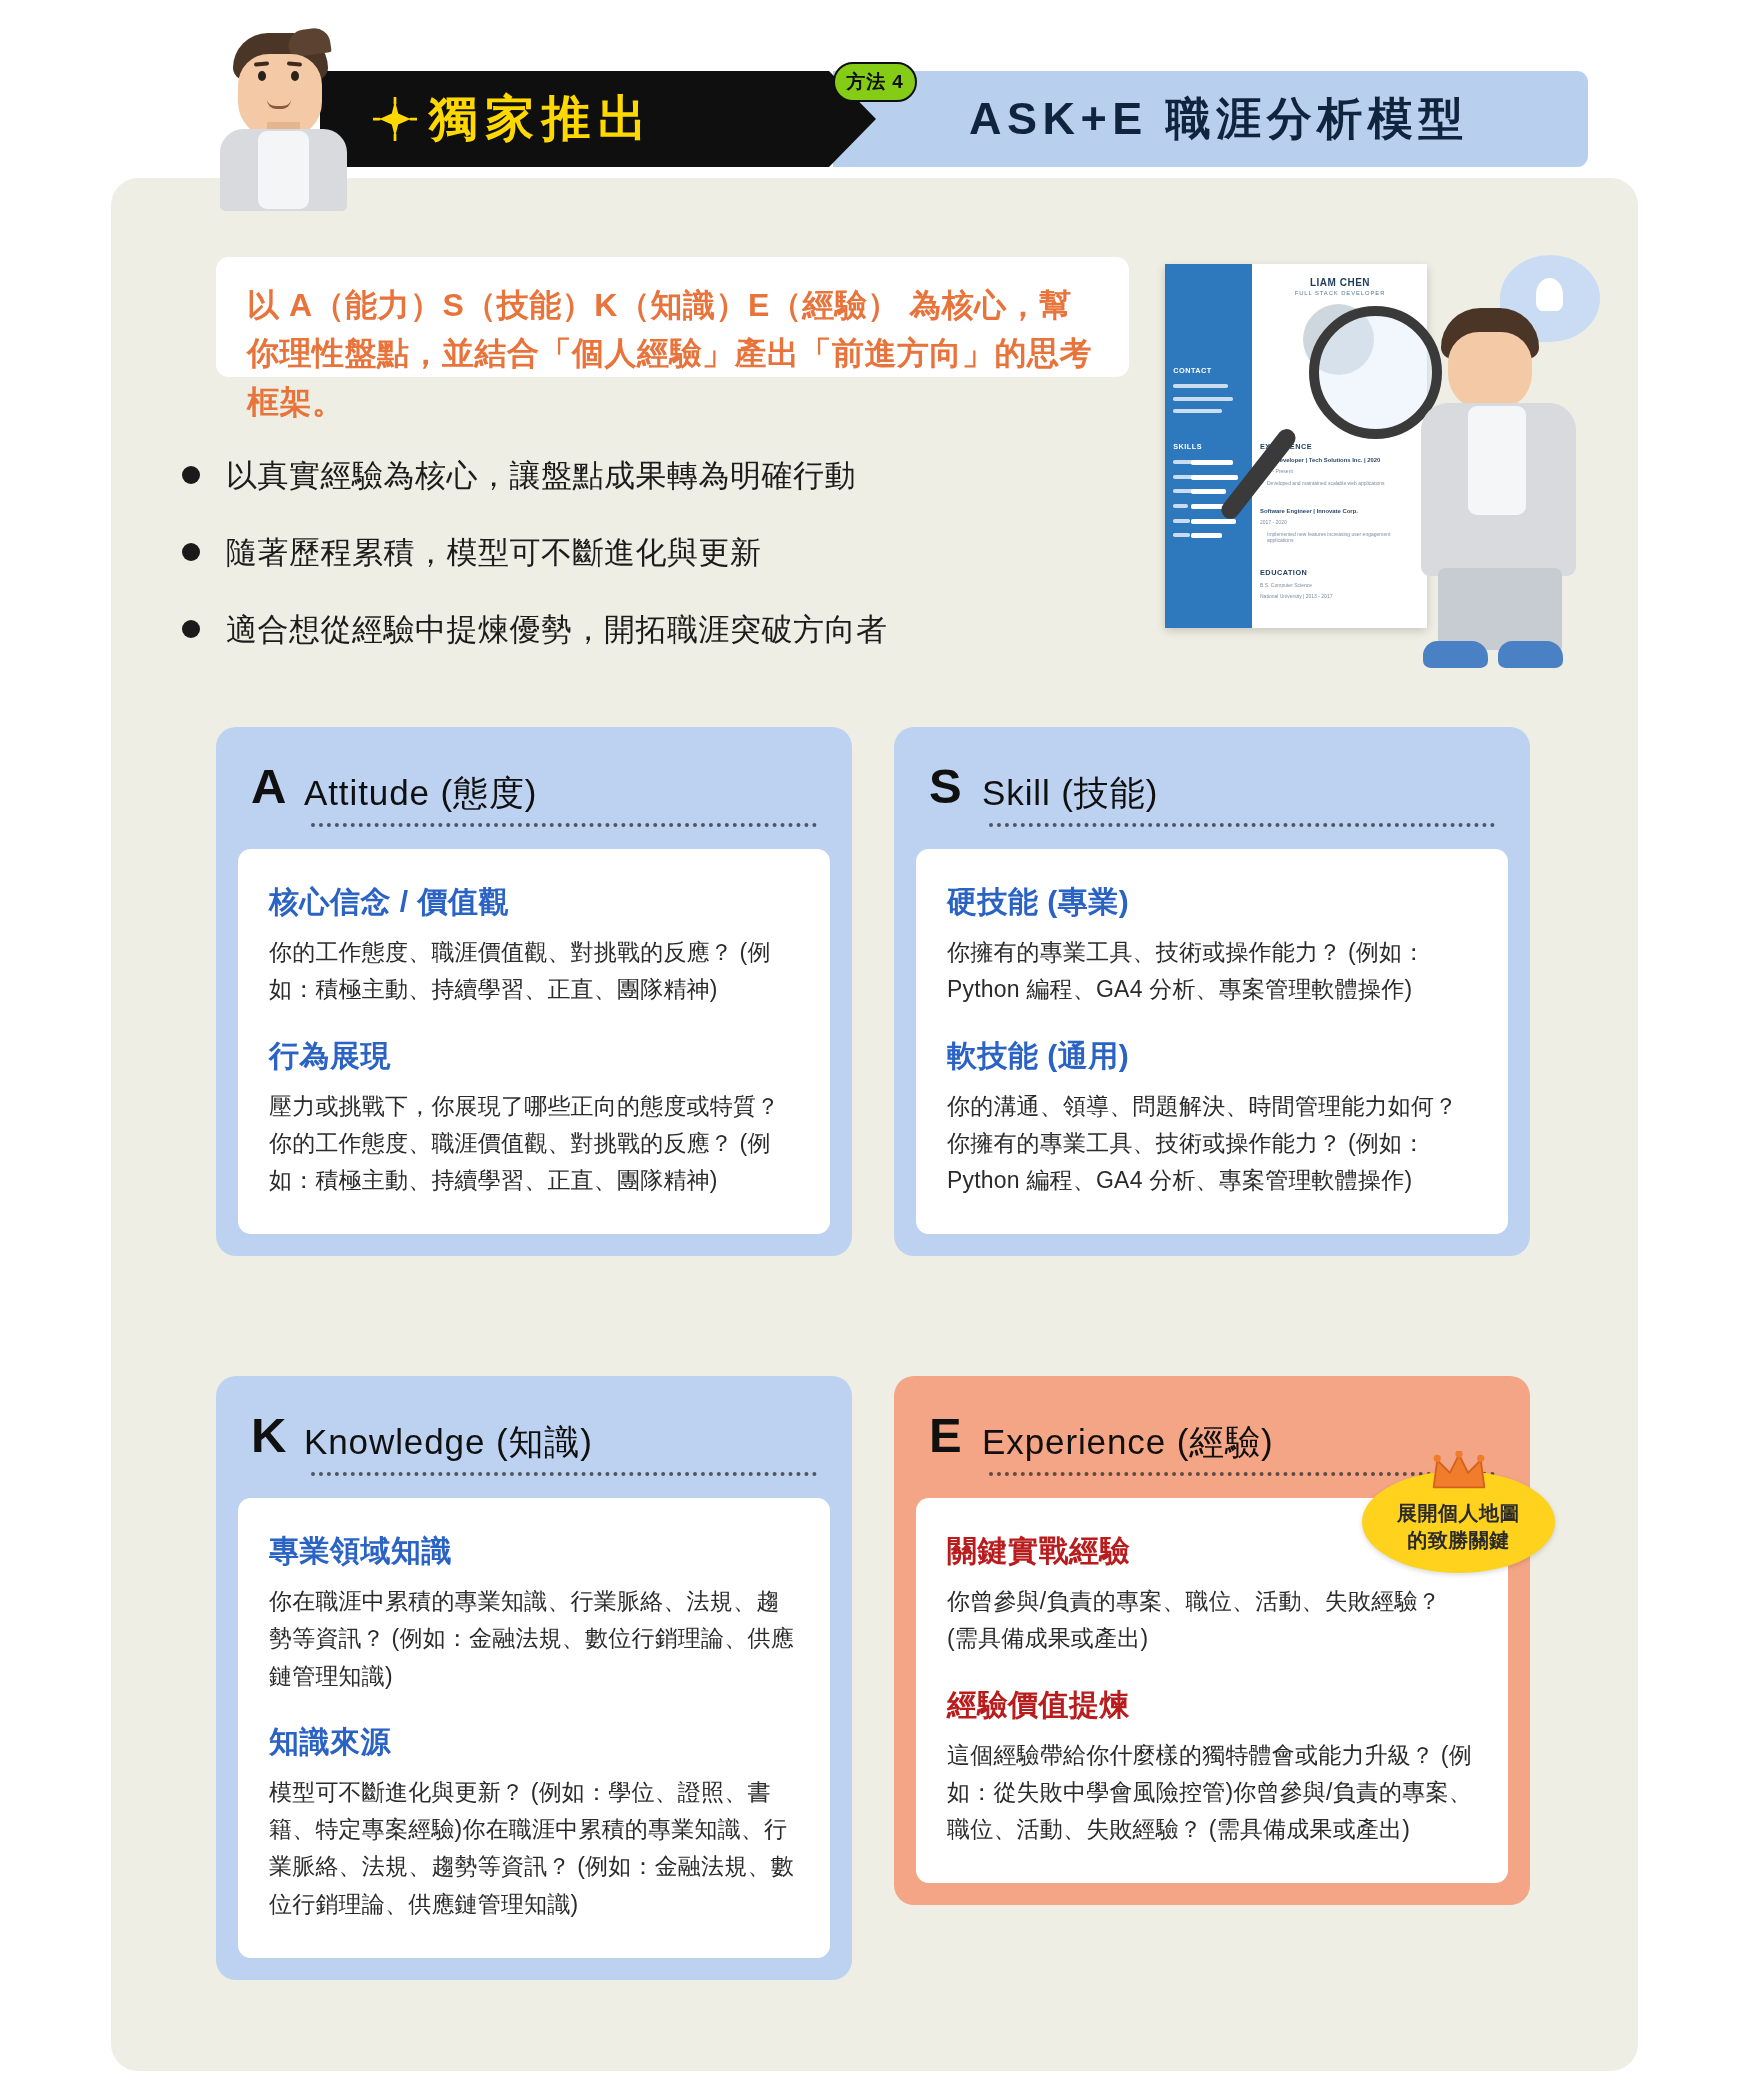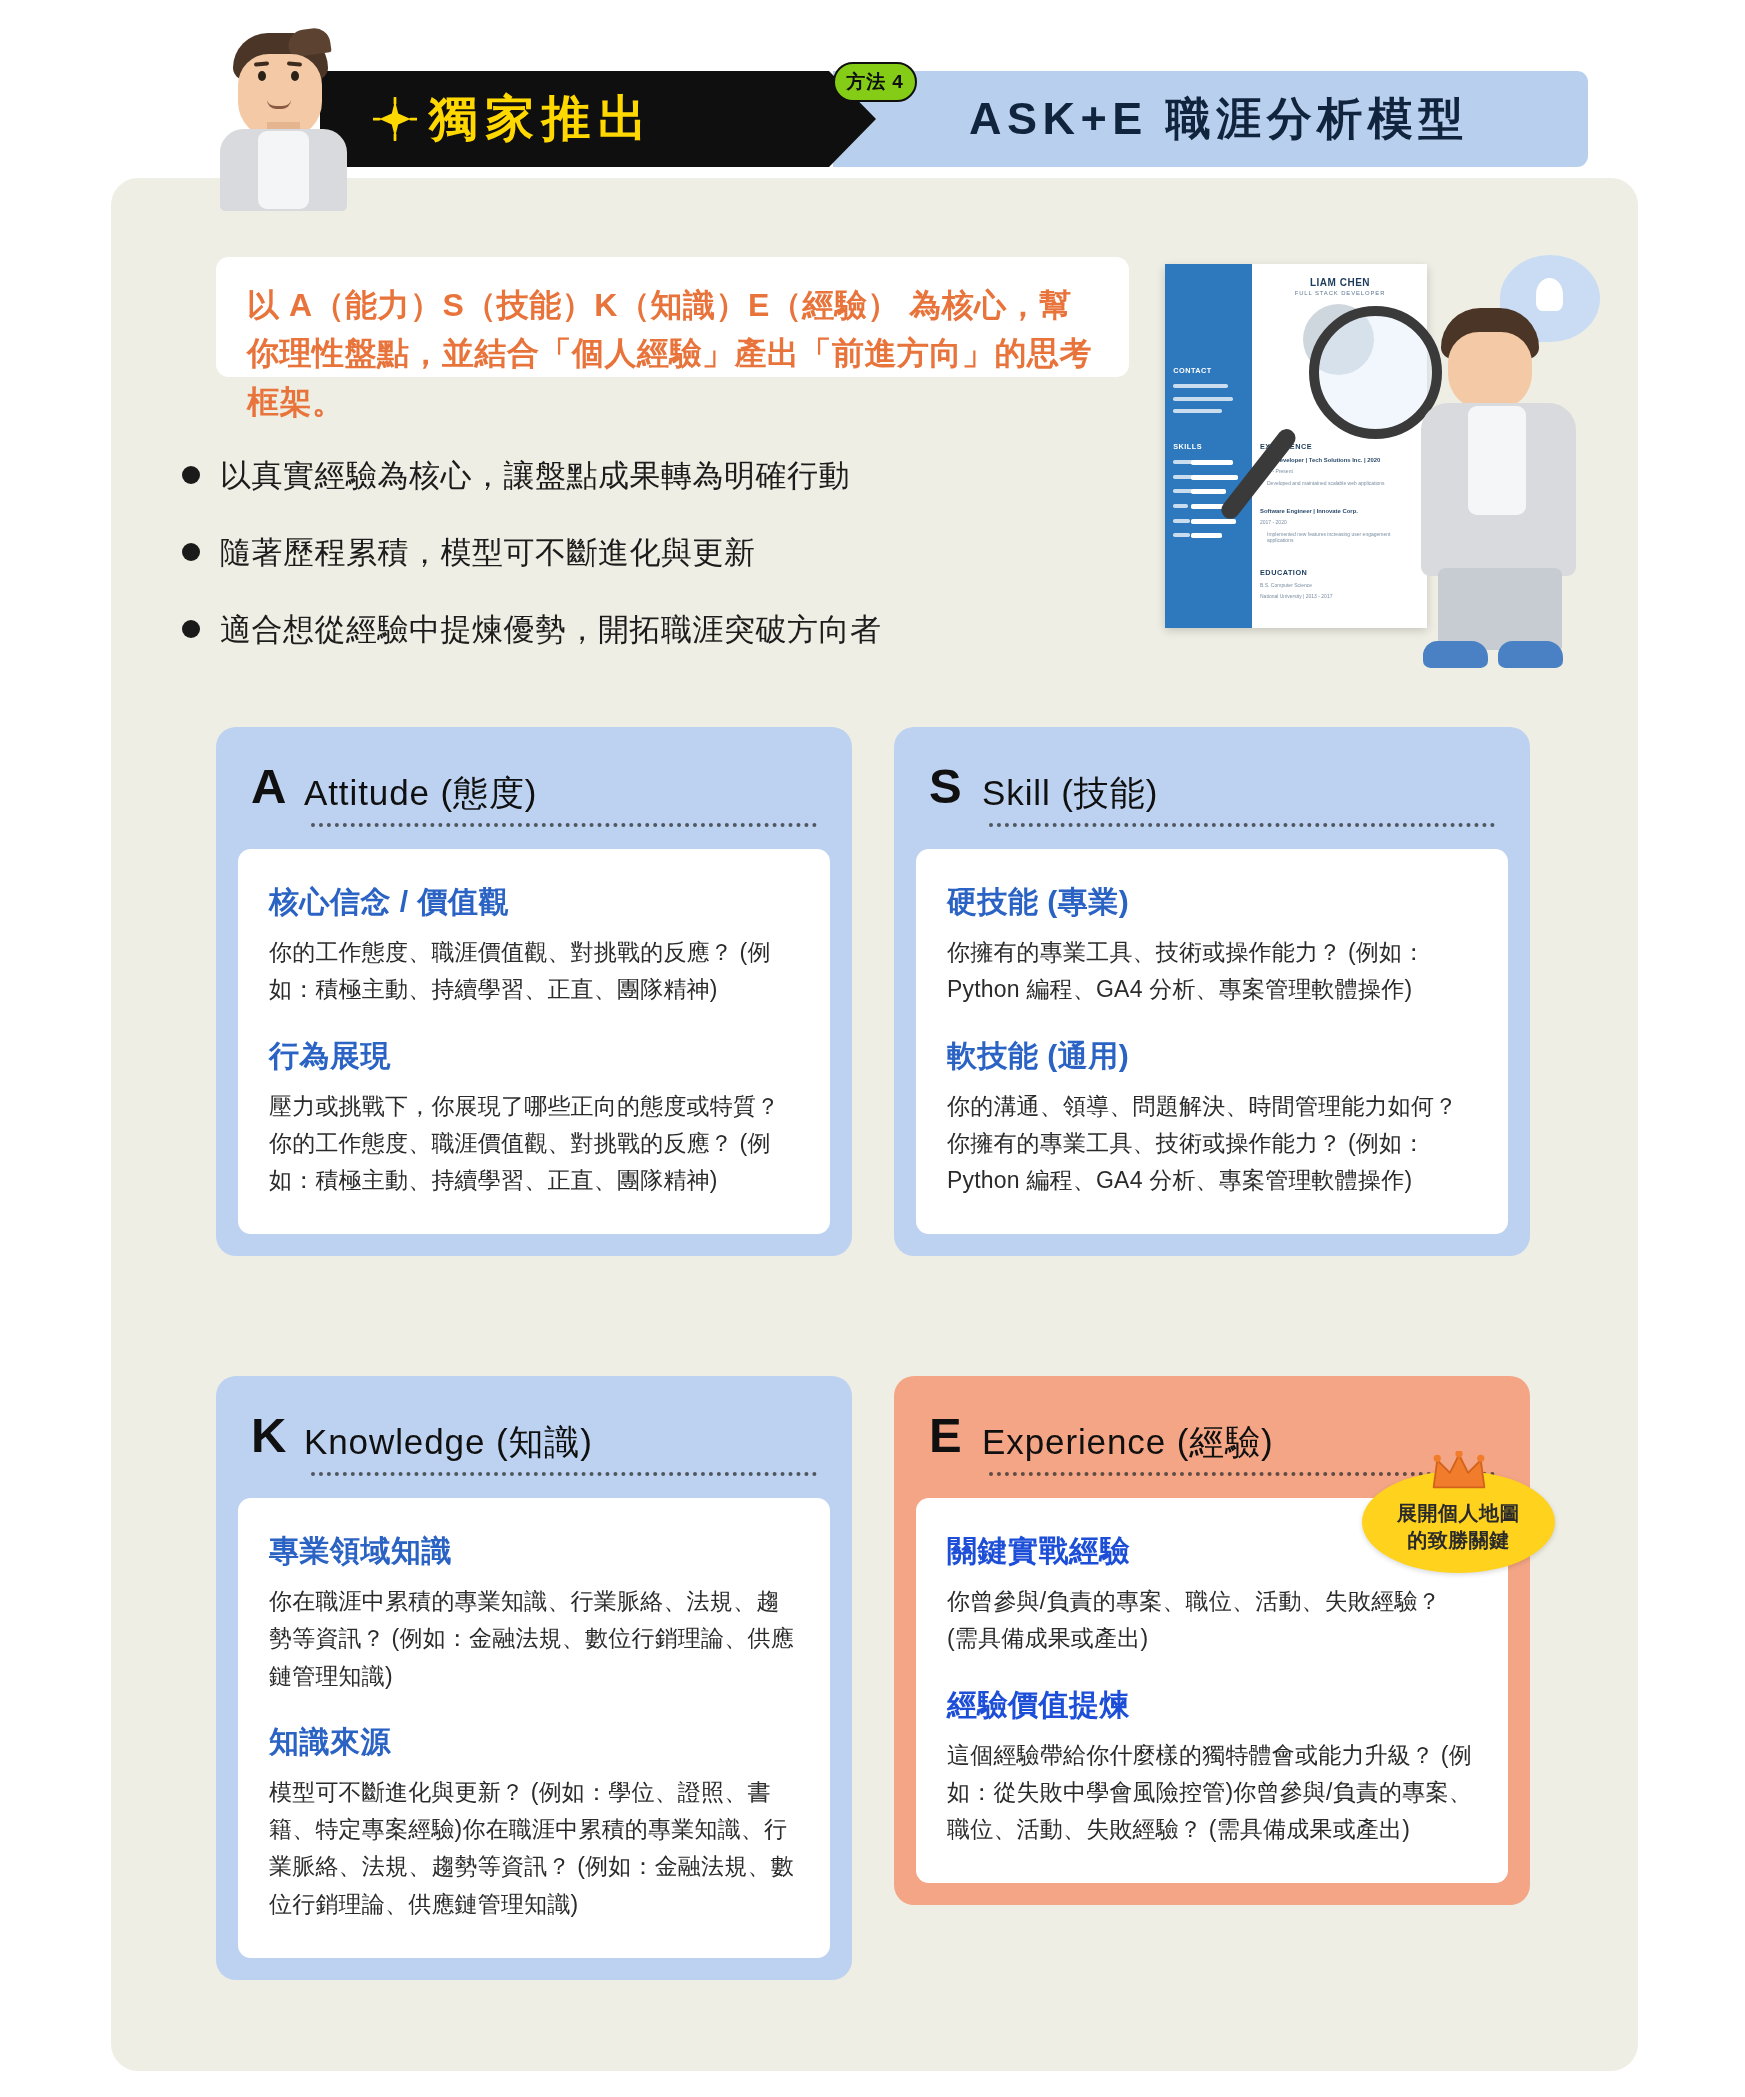--- a/index.html
+++ b/index.html
@@ -183,20 +183,21 @@
   
   .bullets {
     position: absolute;
     left: 182px; top: 455px;
     width: 991px;
   }
   .bullet-row {
     display: flex;
     align-items: flex-start;
     margin-bottom: 35px;
+    gap: 6px;
   }
   .bullet-dot {
     width: 18px; height: 18px;
     background: #1a1a1a;
     border-radius: 50%;
     margin-top: 11px;
     margin-right: 20px;
     flex: none;
   }
   .bullet-text {
@@ -394,21 +395,21 @@
   }
   .blk { margin-bottom: 27px; }
   .blk:last-child { margin-bottom: 0; }
   .blk-title {
     font-size: 30px;
     font-weight: 700;
     margin-bottom: 11px;
     letter-spacing: 0.5px;
   }
   .blue .blk-title { color: #2b63c4; }
-  .orange .blk-title { color: #1d4ed8; }
+  .orange .blk-title { color: #b91c1c; }
   .blk-text {
     font-size: 23px;
     line-height: 1.62;
     color: #2b2b2b;
     letter-spacing: 0.2px;
   }
 
   
   .crown-badge {
     position: absolute;

